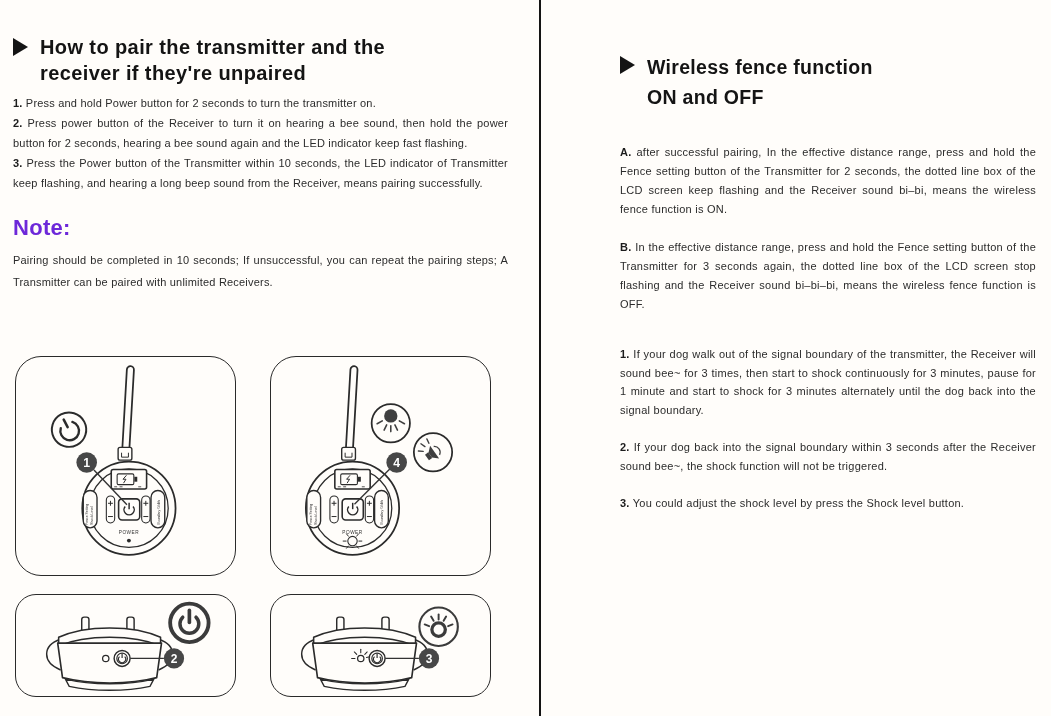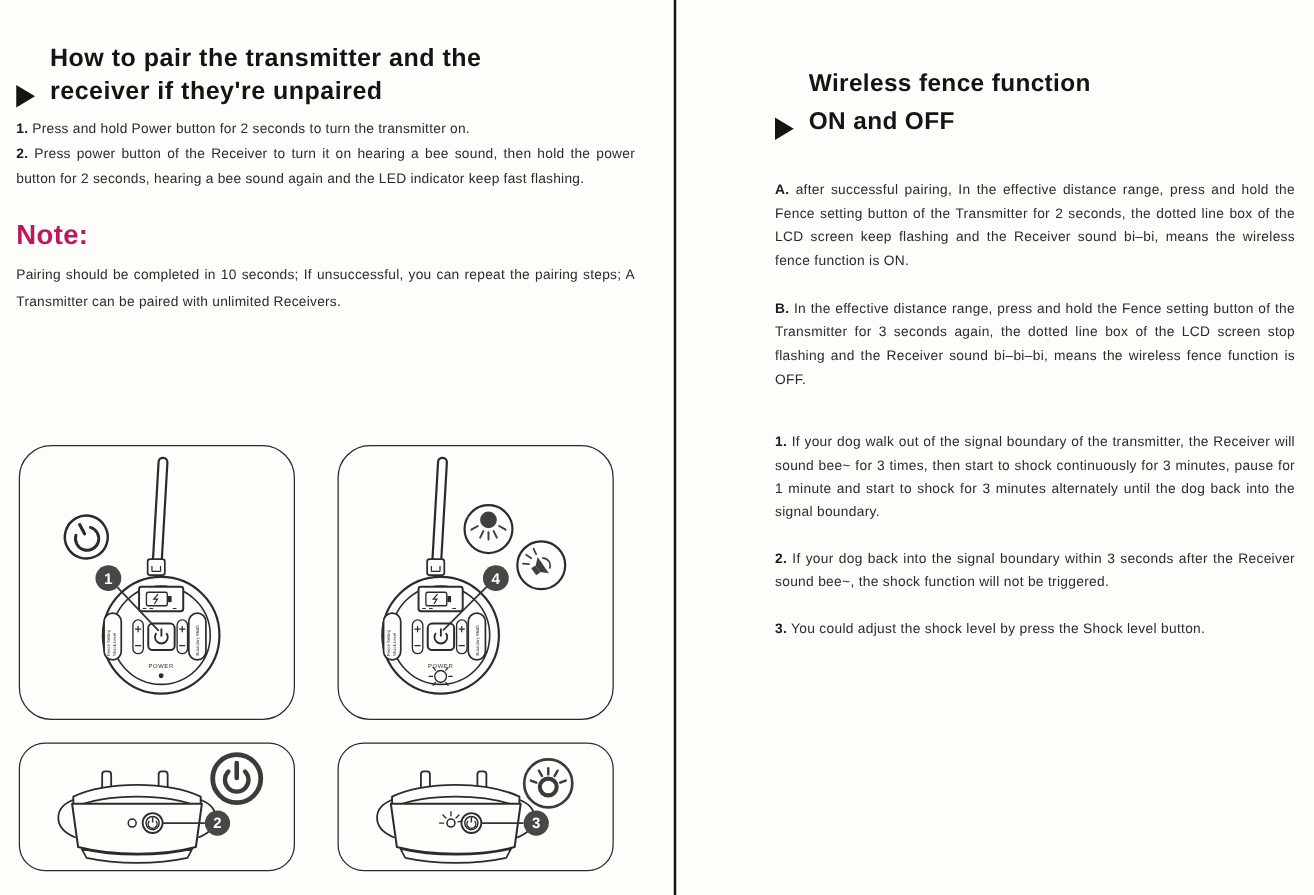--- a/index.html
+++ b/index.html
@@ -9,32 +9,32 @@
     font-family:"Liberation Sans","DejaVu Sans",sans-serif;
     position:relative;
   }
   .page{position:absolute;inset:0;}
   .divider{position:absolute;left:539px;top:0;width:2px;height:716px;background:#141414;}
 
   
   .left-col{position:absolute;left:13px;top:34px;width:495px;}
   .right-col{position:absolute;left:620px;top:52px;width:416px;}
 
-  .sec-head{display:flex;align-items:flex-end;color:#141414;font-weight:bold;}
+  .sec-head{display:flex;align-items:flex-start;color:#141414;font-weight:bold;}
   .tri{width:0;height:0;border-left:15px solid #141414;
        border-top:9.5px solid transparent;border-bottom:9.5px solid transparent;
        margin:4px 12px 0 0;flex:0 0 auto;}
   .h-lines{font-size:20px;line-height:26px;letter-spacing:.4px;}
   .h-lines span{display:block;}
   .right-col .h-lines{font-size:19.5px;line-height:30px;letter-spacing:.3px;}
 
   p.body{font-size:11px;line-height:20px;letter-spacing:.2px;margin:0;text-align:justify;}
   p.body b{color:#1c1c1c;}
   .steps{margin-top:7px;}
-  .note-head{font-size:22px;font-weight:bold;color:#be185d;margin-top:22px;letter-spacing:.3px;}
+  .note-head{font-size:22px;font-weight:bold;color:#6d28d9;margin-top:22px;letter-spacing:.3px;}
   .note-text{margin-top:9px !important;line-height:21.5px !important;}
 
   .right-col p.body{line-height:19px;letter-spacing:.25px;}
   .para-a{margin-top:31px !important;}
   .para-b{margin-top:19px !important;}
   .shock-head{margin-top:57px;}
   .shock-1{margin-top:31px !important;line-height:18.5px !important;}
   .shock-2,.shock-3{margin-top:19px !important;line-height:18.5px !important;}
 
   
@@ -56,20 +56,21 @@
     <div class="sec-head">
       <span class="tri"></span>
       <span class="h-lines">
         <span>How to pair the transmitter and the</span>
         <span>receiver if they're unpaired</span>
       </span>
     </div>
     <div class="steps">
       <p class="body"><b>1.</b> <span>Press and hold Power button for 2 seconds to turn the transmitter on.</span></p>
       <p class="body"><b>2.</b> <span>Press power button of the Receiver to turn it on hearing a bee sound, then hold the power button for 2 seconds, hearing a bee sound again and the LED indicator keep fast flashing.</span></p>
+      <p class="body"><b>3.</b> <span>Press the Power button of the Transmitter within 10 seconds, the LED indicator of Transmitter keep flashing, and hearing a long beep sound from the Receiver, means pairing successfully.</span></p>
     </div>
     <div class="note-head">Note:</div>
     <p class="body note-text">Pairing should be completed in 10 seconds; If unsuccessful, you can repeat the pairing steps; A Transmitter can be paired with unlimited Receivers.</p>
   </div>
 
   <div class="right-col">
     <div class="sec-head">
       <span class="tri"></span>
       <span class="h-lines">
         <span>Wireless fence function</span>

